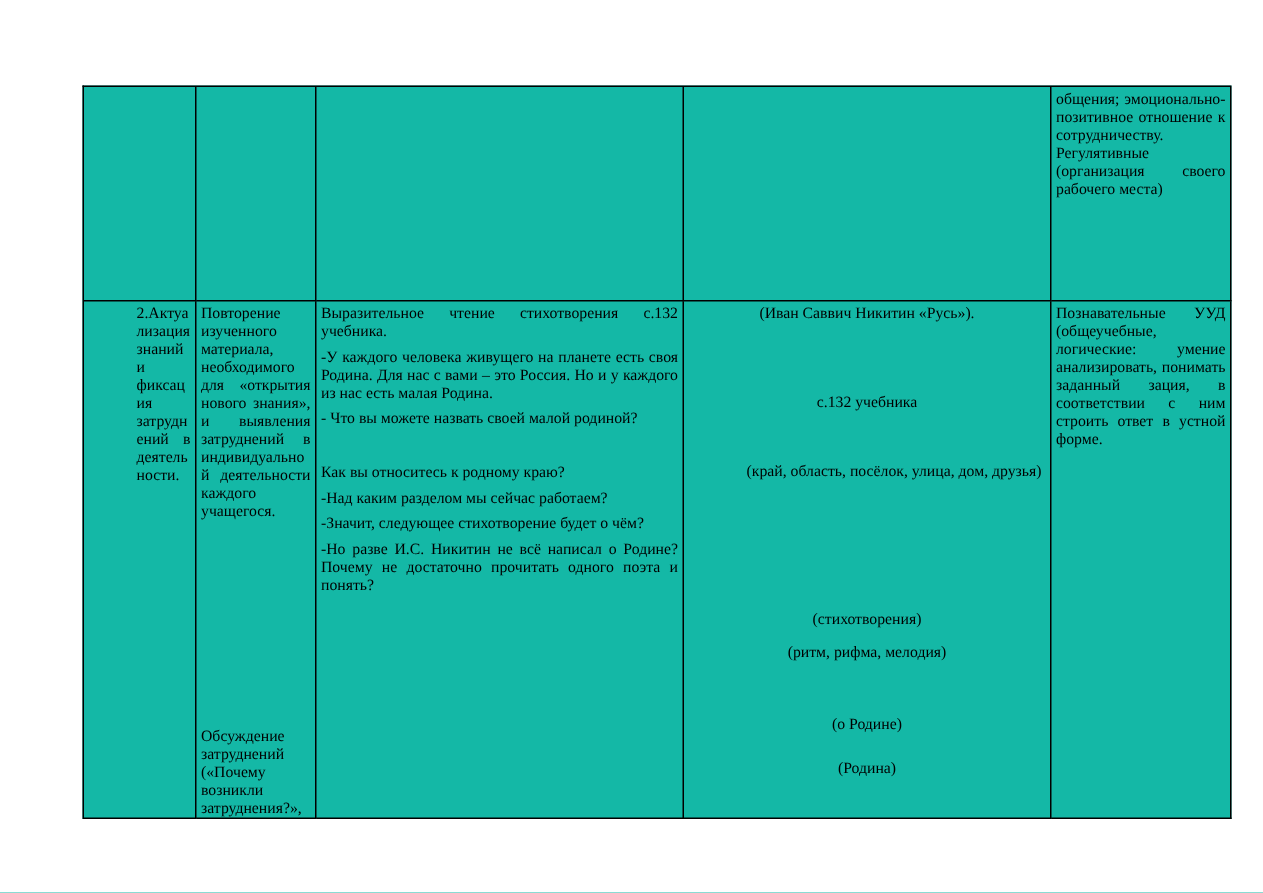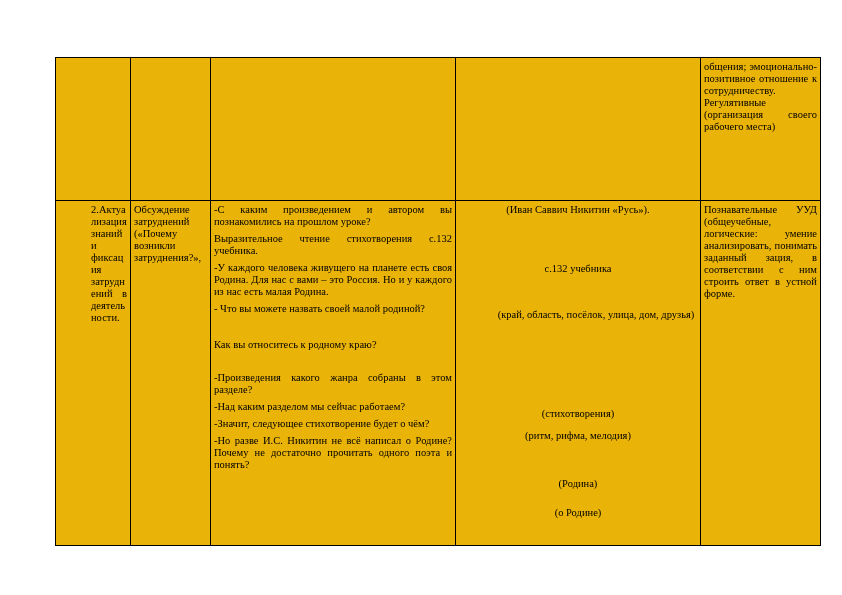--- a/index.html
+++ b/index.html
@@ -11,21 +11,21 @@
     font-family: "Liberation Serif", serif;
     color: #000000;
   }
   .doc-table {
     position: absolute; left: 55px; top: 57px;
     display: grid;
     grid-template-columns: 75px 80px 245px 245px 120px;
     grid-template-rows: 143px 345px;
     border-left: 1px solid #000;
     border-top: 1px solid #000;
-    background: #eab308;
+    background: #14b8a6;
   }
   .cell {
     border-right: 1px solid #000;
     border-bottom: 1px solid #000;
     padding: 3px 3px 2px 3px;
     font-size: 10.5px;
     line-height: 12px;
     overflow: hidden;
   }
   .cell p { margin: 0; text-align: justify; overflow-wrap: break-word; }
@@ -68,42 +68,41 @@
   <div class="cell cell-uud-cont">
     <p>общения; эмоционально-позитивное отношение к сотрудничеству.</p>
     <p>Регулятивные (организация своего рабочего места)</p>
   </div>
 
   <div class="cell cell-stage">
     <p>2.Актуали­зация знаний и фиксация затрудне­ний в деятельности.</p>
   </div>
 
   <div class="cell cell-teacher">
+    <p>Повторение изученного материала, необходимого для «открытия нового знания», и выявления затруднений в индивидуальной деятельности каждого учащегося.</p>
     <p>Обсуждение затруднений («Почему возникли затруднения?»,</p>
   </div>
 
   <div class="cell cell-questions">
-    <p>-С каким произведением и автором вы познакомились на прошлом уроке?</p>
     <p>Выразительное чтение стихотворения с.132 учебника.</p>
     <p>-У каждого человека живущего на планете есть своя Родина. Для нас с вами – это Россия. Но и у каждого из нас есть малая Родина.</p>
     <p>- Что вы можете назвать своей малой родиной?</p>
     <p class="gap-lg">Как вы относитесь к родному краю?</p>
-    <p class="gap-md">-Произведения какого жанра собраны в этом разделе?</p>
     <p>-Над каким разделом мы сейчас работаем?</p>
     <p>-Значит, следующее стихотворение будет о чём?</p>
     <p>-Но разве И.С. Никитин не всё написал о Родине? Почему не достаточно прочитать одного поэта и понять?</p>
   </div>
 
   <div class="cell cell-answers">
     <p>(Иван Саввич Никитин «Русь»).</p>
     <p>с.132 учебника</p>
     <p>(край, область, посёлок, улица, дом, друзья)</p>
     <p>(стихотворения)</p>
     <p>(ритм, рифма, мелодия)</p>
+    <p>(о Родине)</p>
     <p>(Родина)</p>
-    <p>(о Родине)</p>
   </div>
 
   <div class="cell cell-uud">
     <p>Познавательные УУД (общеучебные, логические: умение анализировать, понимать заданный зация, в соответствии с ним строить ответ в устной форме.</p>
   </div>
 
 </div>
 
 </body></html>

